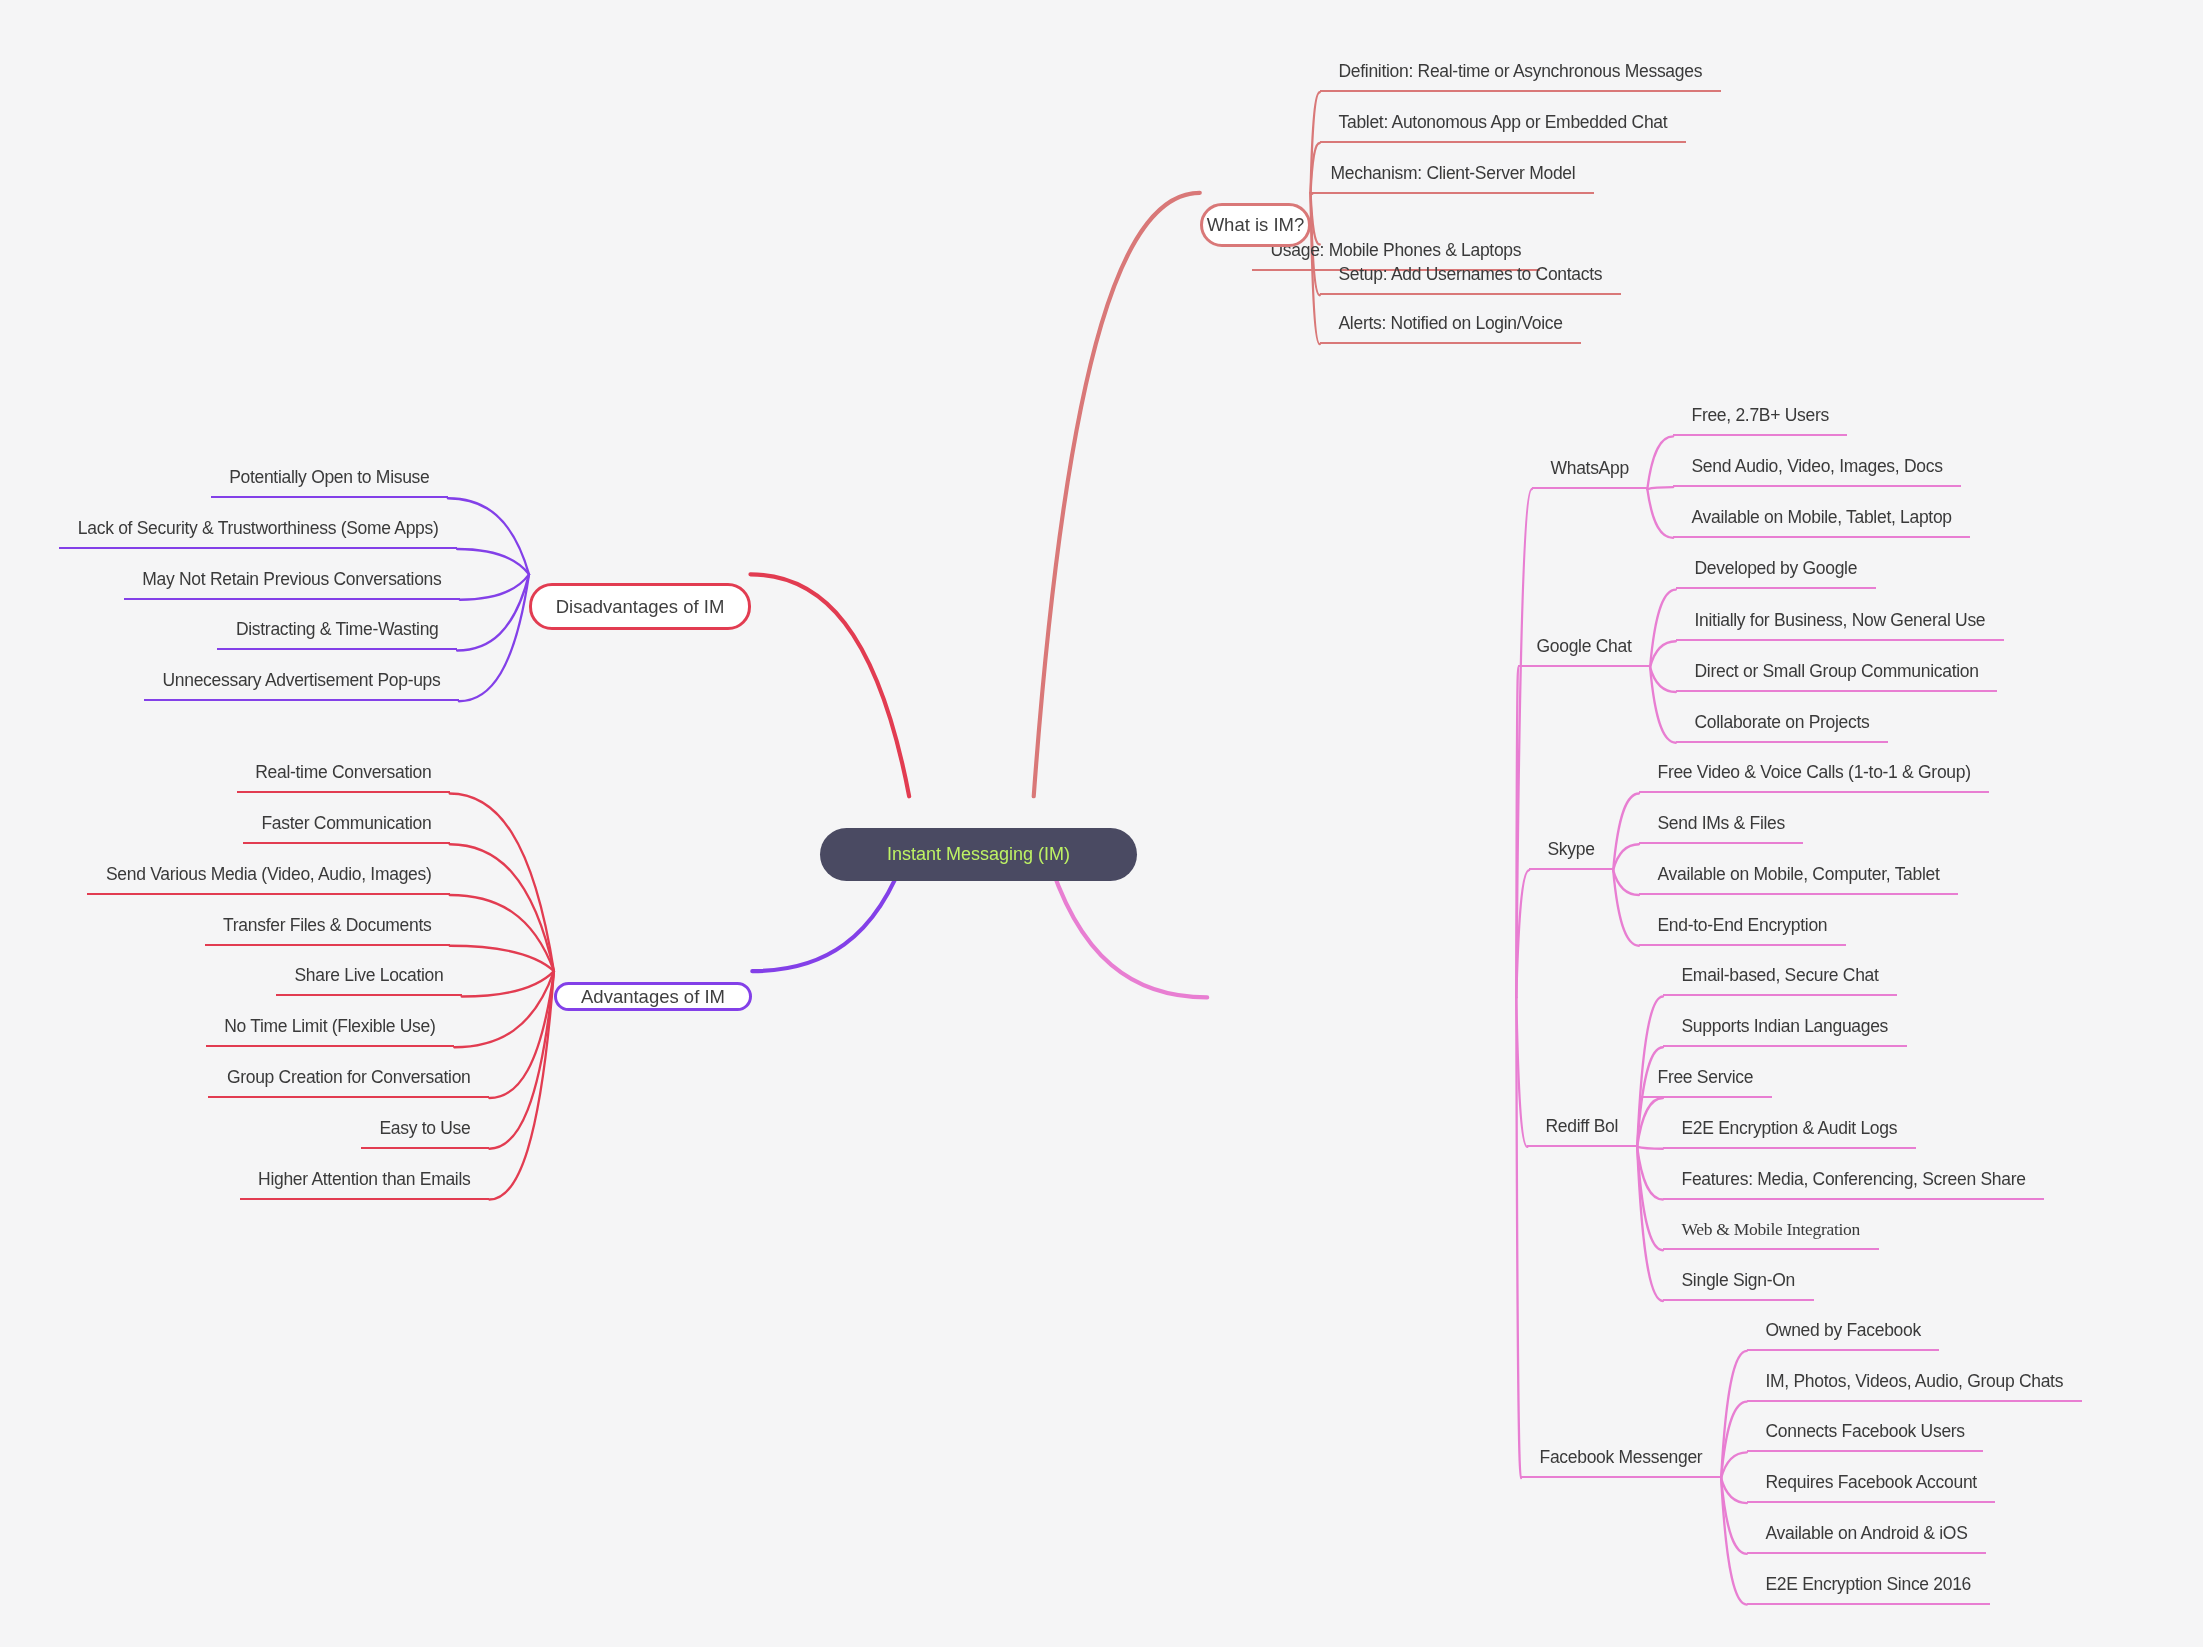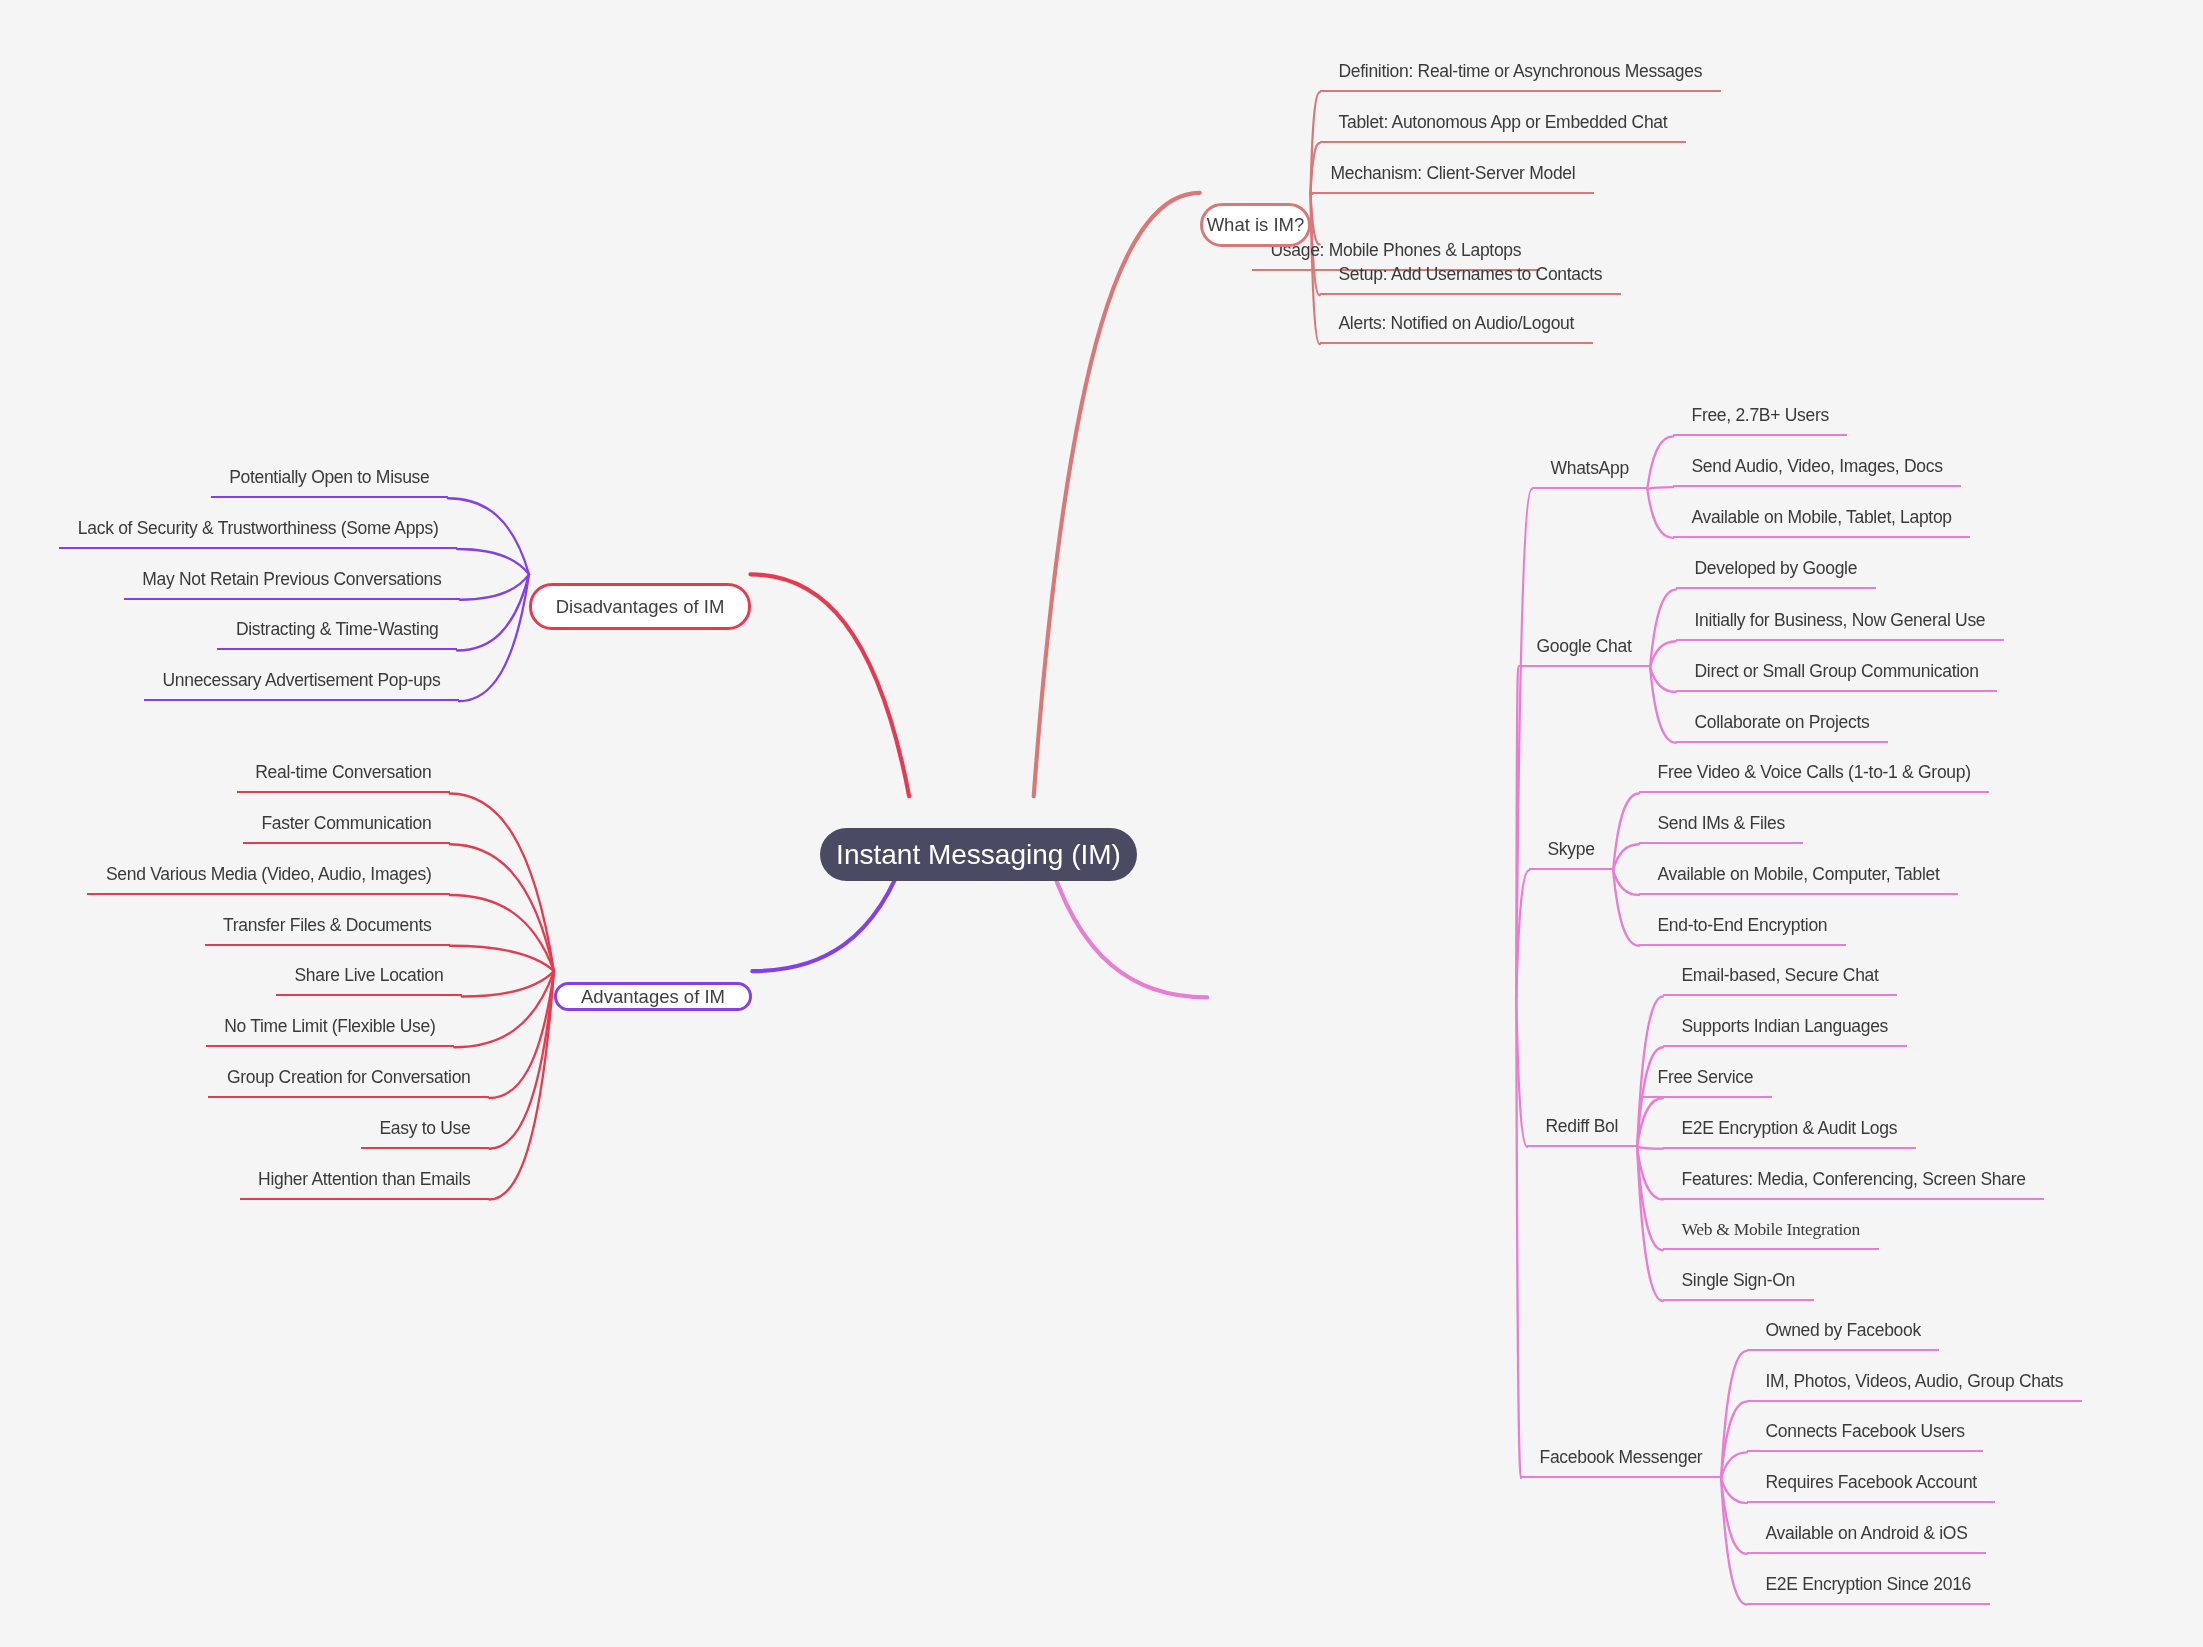--- a/index.html
+++ b/index.html
@@ -18,22 +18,22 @@
     border-radius:23px;
     color:#3f3f3f;
     font-size:18.5px;
     white-space:nowrap;
     box-sizing:border-box;
     z-index:2;
     margin-top:32px;
   }
   .root-box{
     background:#4a4a62;
-    color:#ffffff;
-    font-size:28px;
+    color:#bef264;
+    font-size:18px;
     border-radius:27px;
     border:none;
   }
   .leaf{
     position:absolute;
     white-space:nowrap;
     font-size:17.5px;
     letter-spacing:-0.3px;
     line-height:22px;
     color:#3a3a3a;
@@ -101,21 +101,21 @@
       <path d="M 1865 1602 C 1870.6 1663.5 1880.4 1684 1893 1684" fill="none" stroke="#e87ed2" stroke-width="2.5" stroke-linecap="round"></path>
       <path d="M 1865 1602 C 1870.6 1704.75 1880.4 1739 1893 1739" fill="none" stroke="#e87ed2" stroke-width="2.5" stroke-linecap="round"></path>
     </svg>
 <div class="node-box root-box" style="left: 820px; top: 796px; width: 317px; height: 53px;">Instant Messaging (IM)</div>
     <div class="node-box" style="left: 1200px; top: 171px; width: 111px; height: 44px; border: 3.2px solid rgb(217, 120, 120);">What is IM?</div>
     <div class="leaf" style="border-bottom-color: rgb(217, 120, 120); top: 60px; left: 1320px;">Definition: Real-time or Asynchronous Messages</div>
     <div class="leaf" style="border-bottom-color: rgb(217, 120, 120); top: 111px; left: 1320px;">Tablet: Autonomous App or Embedded Chat</div>
     <div class="leaf" style="border-bottom-color: rgb(217, 120, 120); top: 162px; left: 1312px;">Mechanism: Client-Server Model</div>
     <div class="leaf" style="border-bottom-color: rgb(217, 120, 120); top: 212px; left: 1252px; margin-top: 27px;">Usage: Mobile Phones &amp; Laptops</div>
     <div class="leaf" style="border-bottom-color: rgb(217, 120, 120); top: 263px; left: 1320px;">Setup: Add Usernames to Contacts</div>
-    <div class="leaf" style="border-bottom-color: rgb(217, 120, 120); top: 312px; left: 1320px;">Alerts: Notified on Audio/Logout</div>
+    <div class="leaf" style="border-bottom-color: rgb(217, 120, 120); top: 312px; left: 1320px;">Alerts: Notified on Login/Voice</div>
     <div class="node-box" style="left: 529px; top: 551px; width: 222px; height: 47px; border: 3.2px solid rgb(226, 60, 81);">Disadvantages of IM</div>
     <div class="leaf" style="border-bottom-color: rgb(131, 64, 232); top: 466px; right: 1756px;">Potentially Open to Misuse</div>
     <div class="leaf" style="border-bottom-color: rgb(131, 64, 232); top: 517px; right: 1747px;">Lack of Security &amp; Trustworthiness (Some Apps)</div>
     <div class="leaf" style="border-bottom-color: rgb(131, 64, 232); top: 568px; right: 1744px;">May Not Retain Previous Conversations</div>
     <div class="leaf" style="border-bottom-color: rgb(131, 64, 232); top: 618px; right: 1747px;">Distracting &amp; Time-Wasting</div>
     <div class="leaf" style="border-bottom-color: rgb(131, 64, 232); top: 669px; right: 1745px;">Unnecessary Advertisement Pop-ups</div>
     <div class="node-box" style="left: 554px; top: 950px; width: 198px; height: 29px; border: 3.2px solid rgb(131, 64, 232);">Advantages of IM</div>
     <div class="leaf" style="border-bottom-color: rgb(226, 60, 81); top: 761px; right: 1754px;">Real-time Conversation</div>
     <div class="leaf" style="border-bottom-color: rgb(226, 60, 81); top: 812px; right: 1754px;">Faster Communication</div>
     <div class="leaf" style="border-bottom-color: rgb(226, 60, 81); top: 863px; right: 1754px;">Send Various Media (Video, Audio, Images)</div>

